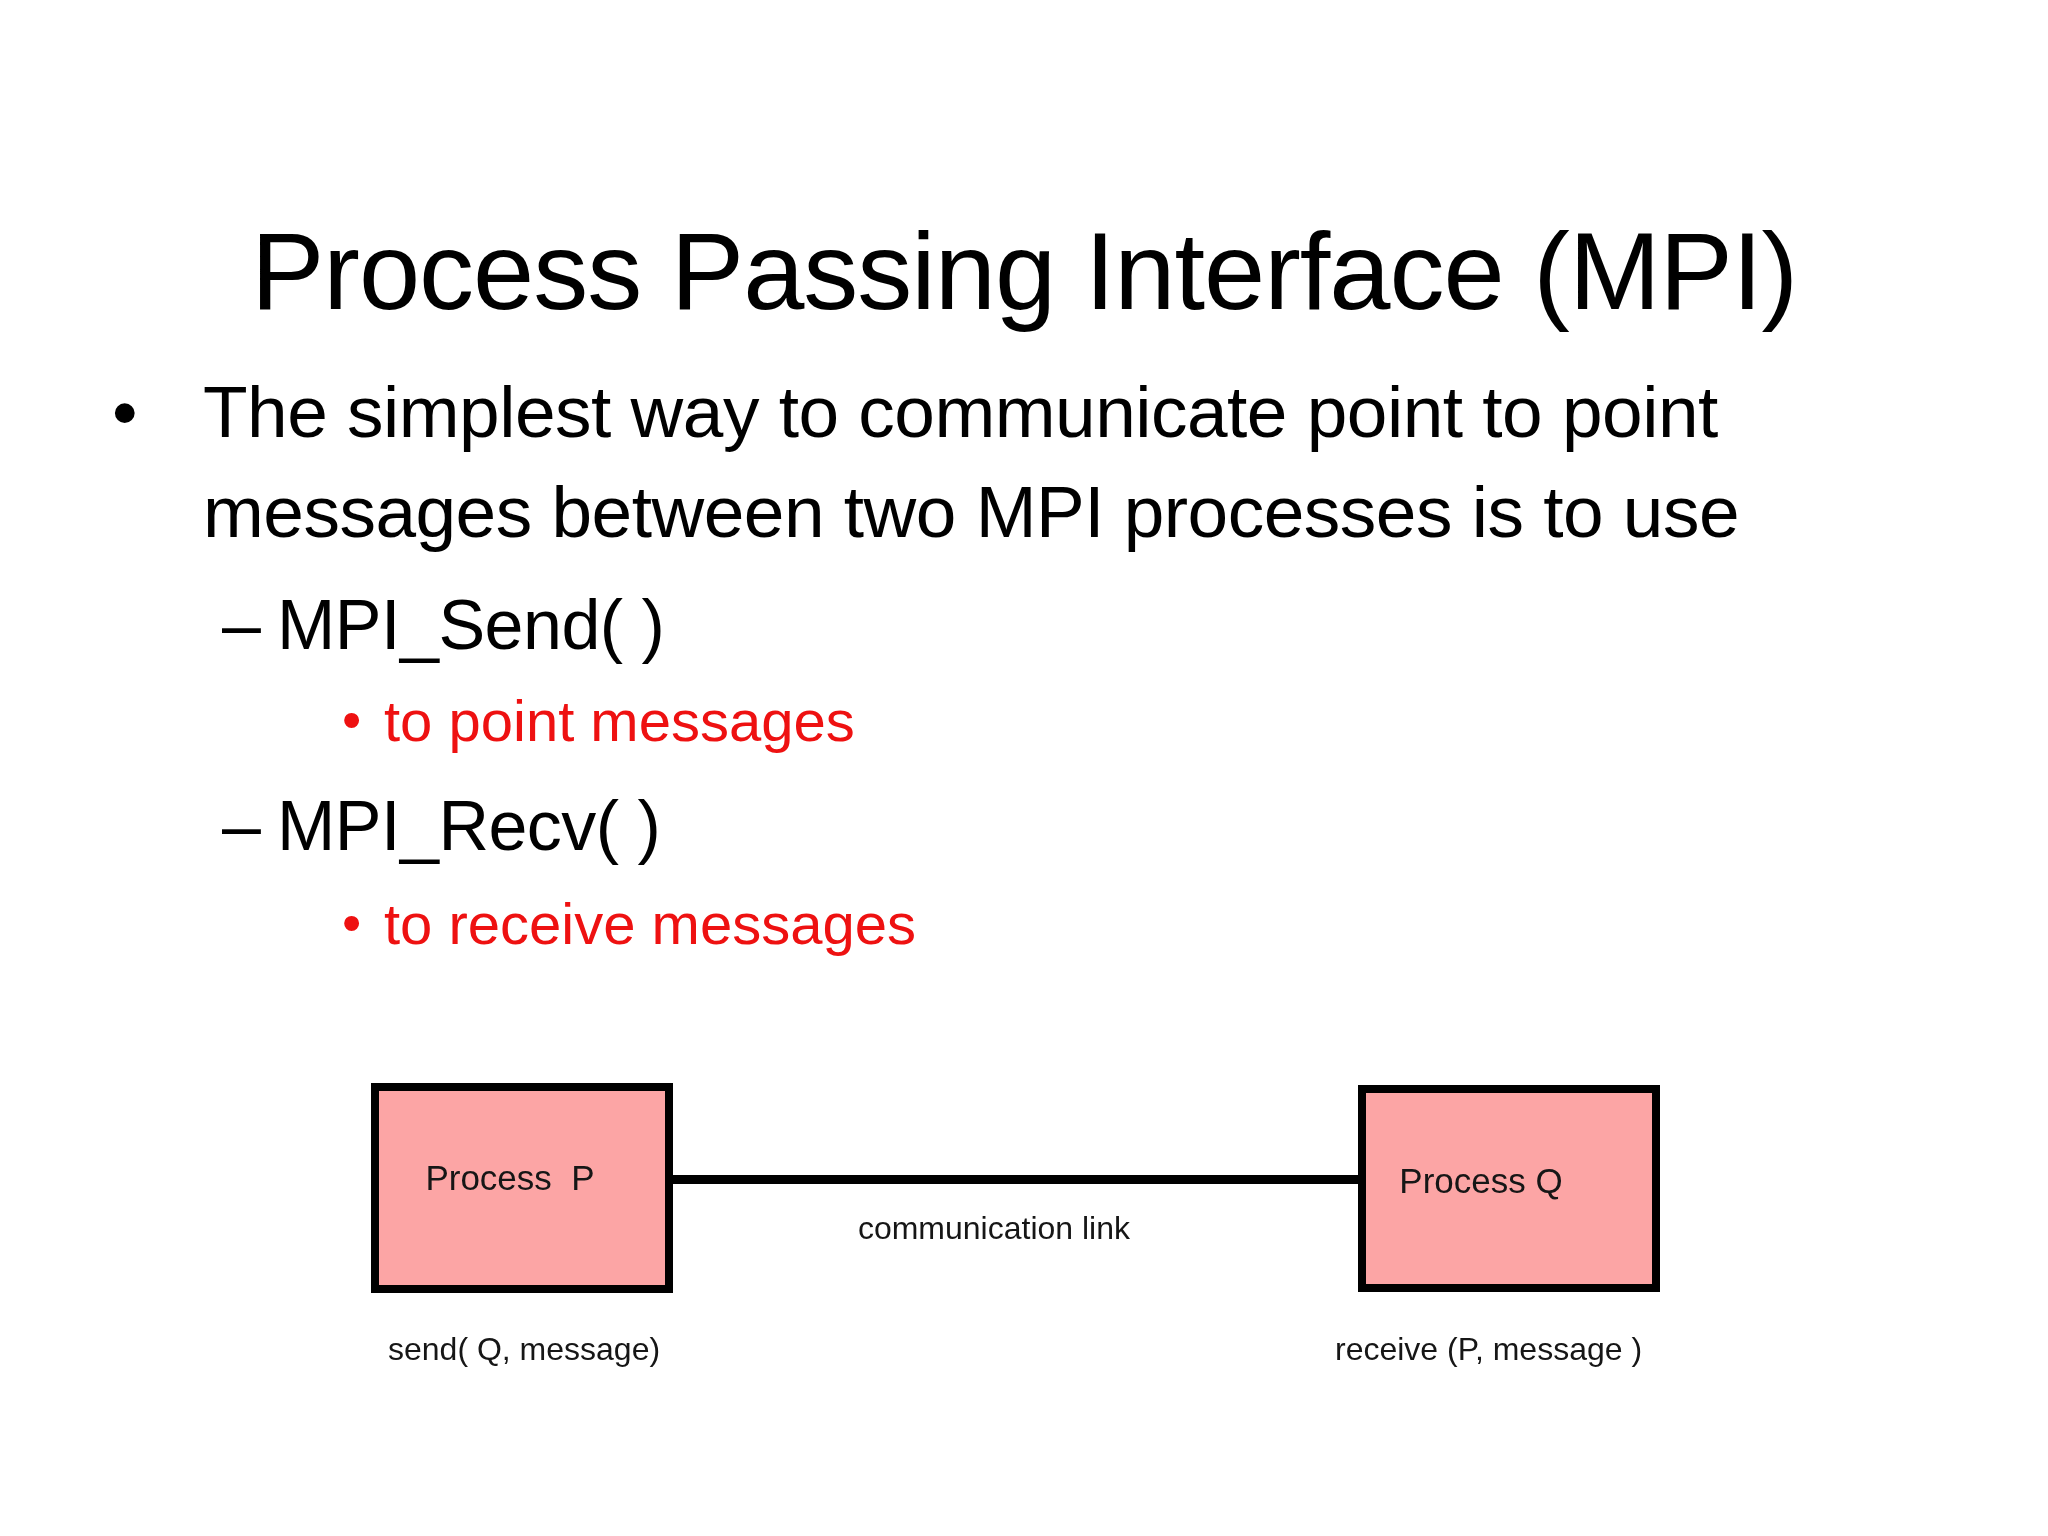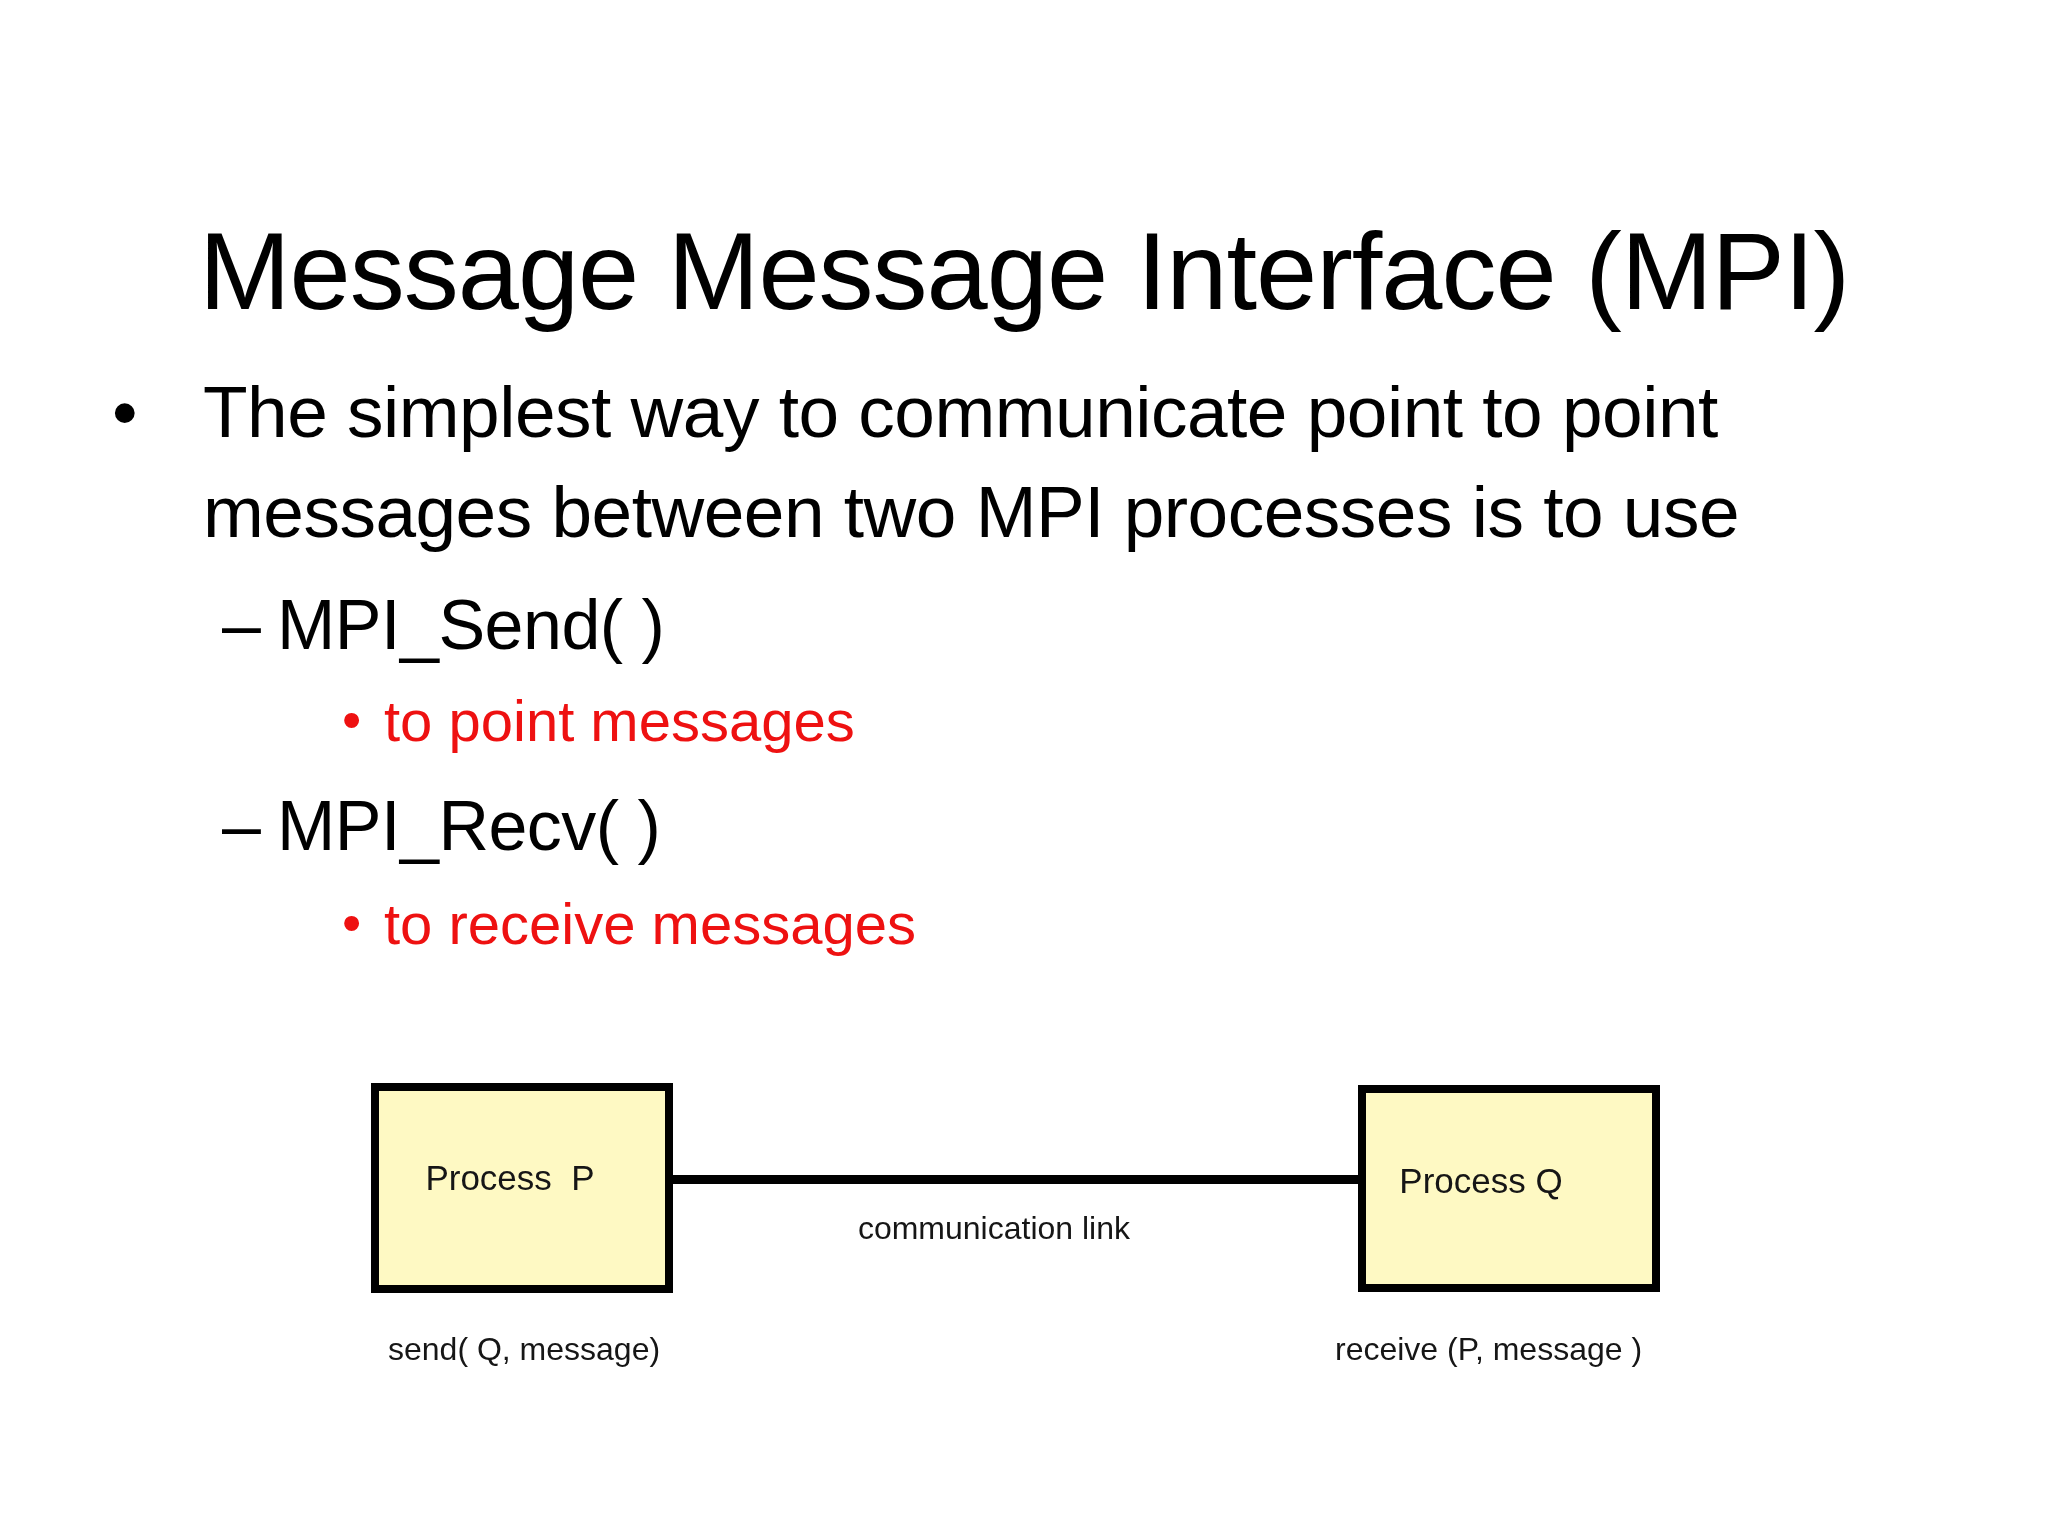--- a/index.html
+++ b/index.html
@@ -39,21 +39,21 @@
   
   .l3-bullet { left: 342px; font-size: 55px; line-height: 73px; color: var(--red); }
   .l3-text   { left: 384px; font-size: 58px; line-height: 73px; color: var(--red); }
   .row3a { top: 684px; }
   .row3b { top: 887px; }
 
   
   .proc-box {
     border: 8px solid #000;
     box-sizing: border-box;
-    background: #fef9c3;
+    background: #fca5a5;
     display: flex;
     align-items: center;
     justify-content: center;
   }
   .p-box { left: 371px; top: 1083px; width: 302px; height: 210px; }
   .q-box { left: 1358px; top: 1085px; width: 302px; height: 207px; }
   .proc-label {
     font-size: 35px;
     color: var(--diagram-ink);
     white-space: pre;
@@ -70,21 +70,21 @@
     white-space: nowrap;
   }
   .send-caption    { left: 388px;  top: 1331px; font-size: 32px; color: var(--diagram-ink); white-space: pre; }
   .receive-caption { left: 1335px; top: 1331px; font-size: 32px; color: var(--diagram-ink); white-space: pre; }
 </style>
 </head>
 <body>
 
 <div class="slide">
 
-  <h1 class="abs title">Message Message Interface (MPI)</h1>
+  <h1 class="abs title">Process Passing Interface (MPI)</h1>
 
   <span class="abs l1-bullet">•</span>
   <div class="abs l1-text">The simplest way to communicate point to point messages between two MPI processes is to use</div>
 
   <span class="abs l2-dash row2a">–</span>
   <div class="abs l2-text row2a">MPI_Send( )</div>
   <span class="abs l3-bullet row3a">•</span>
   <div class="abs l3-text row3a">to point messages</div>
 
   <span class="abs l2-dash row2b">–</span>

